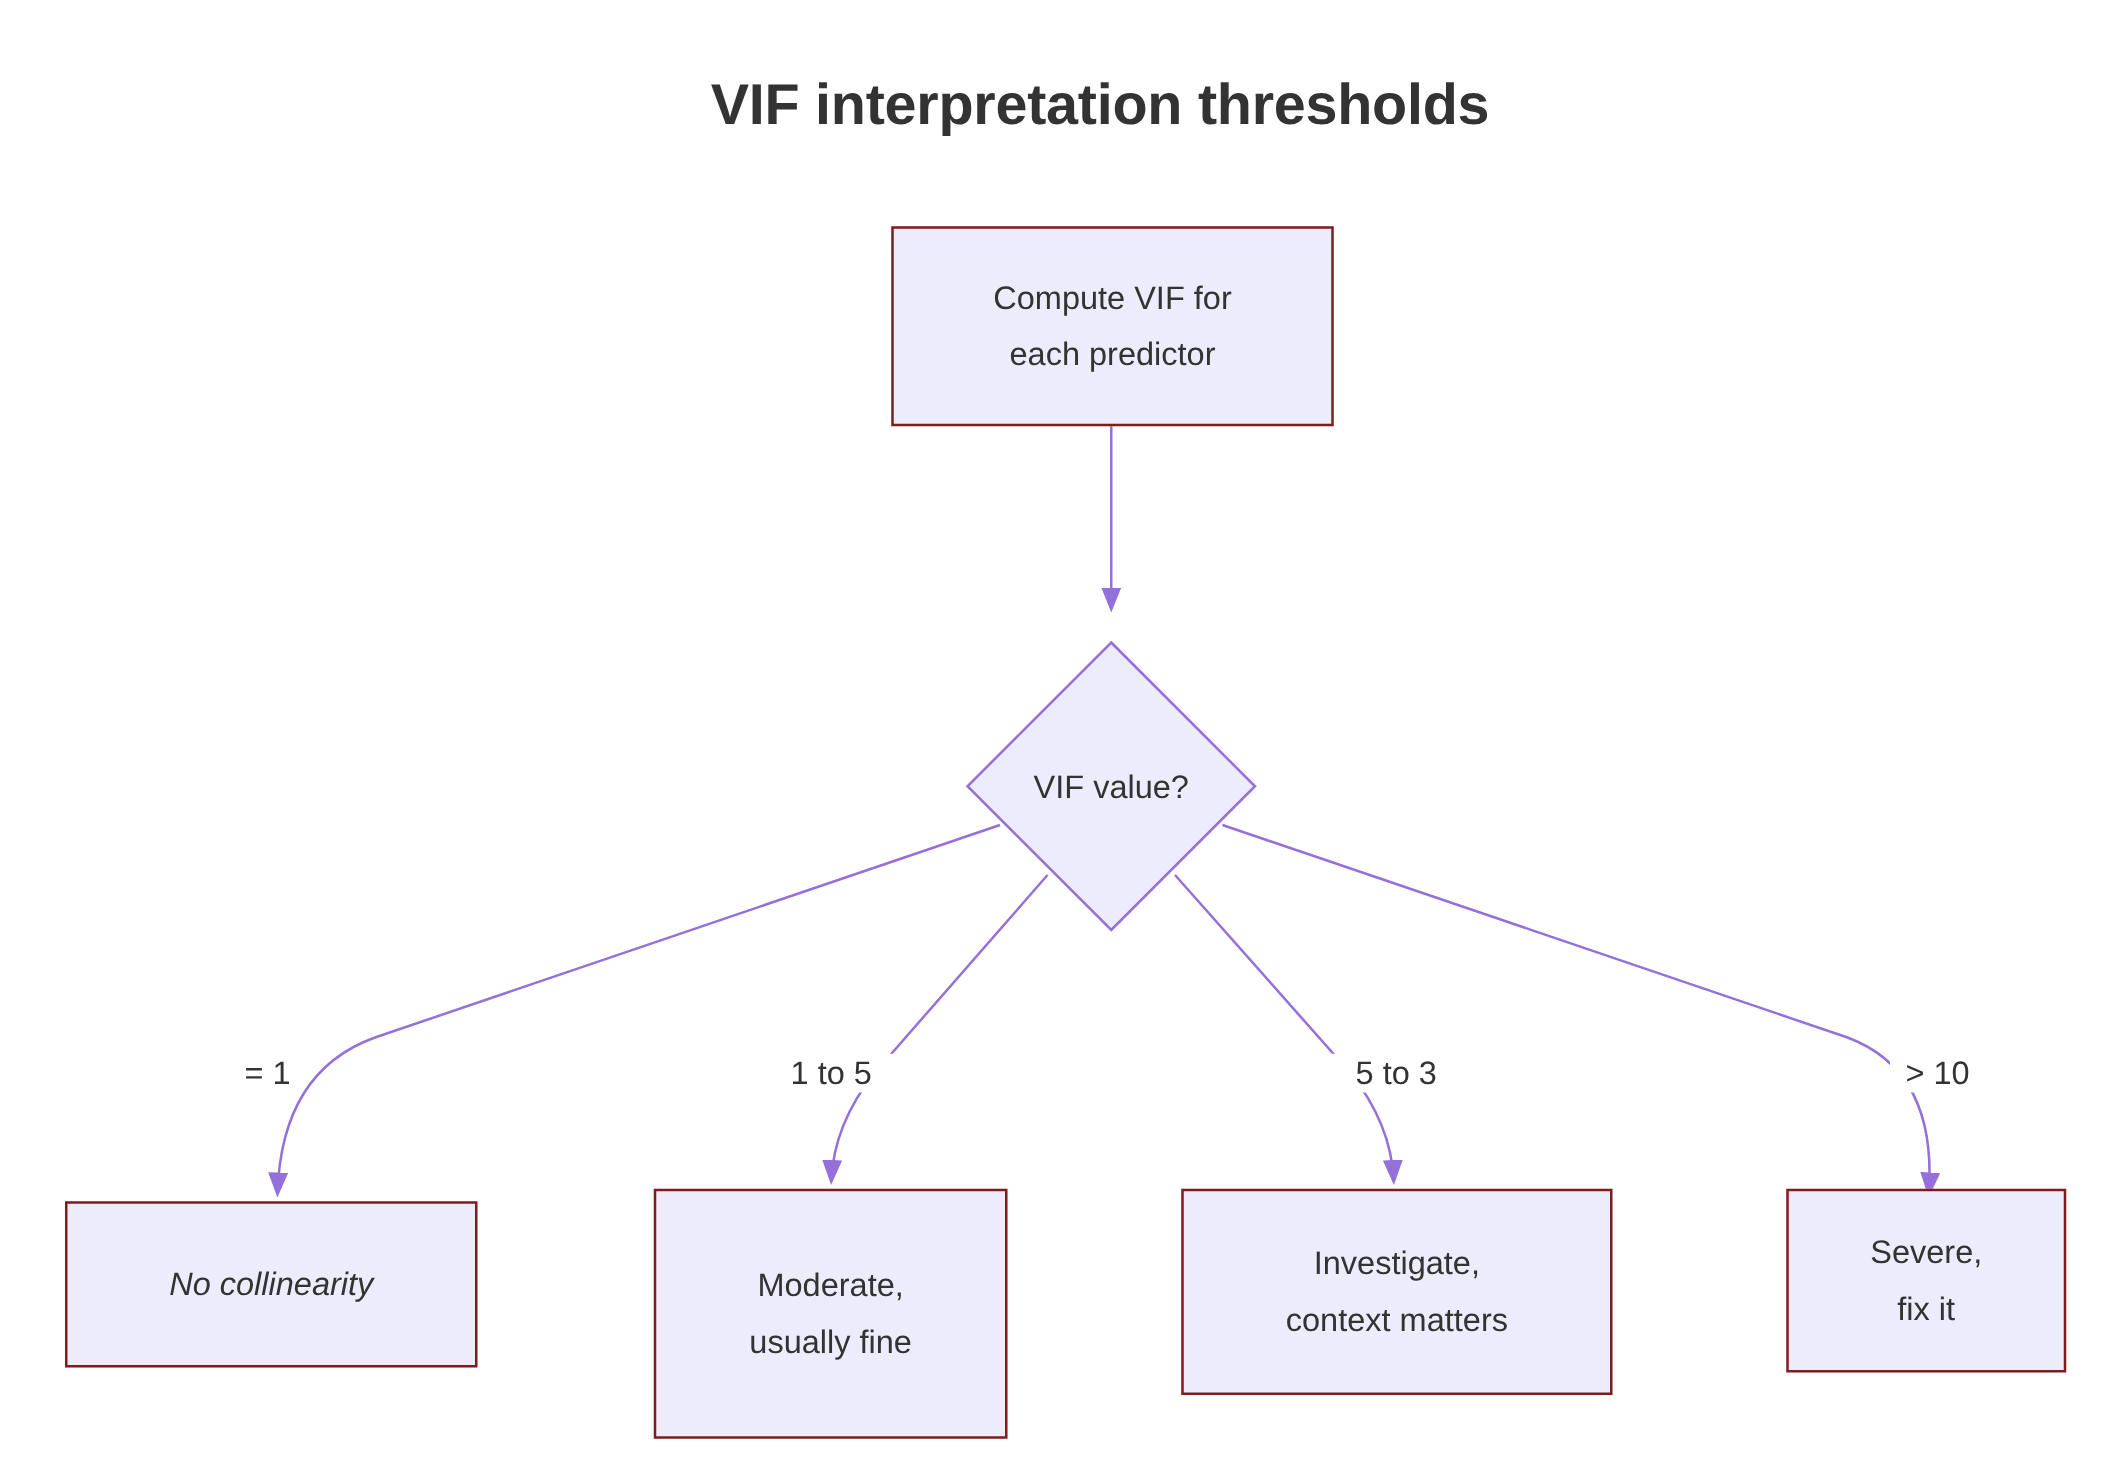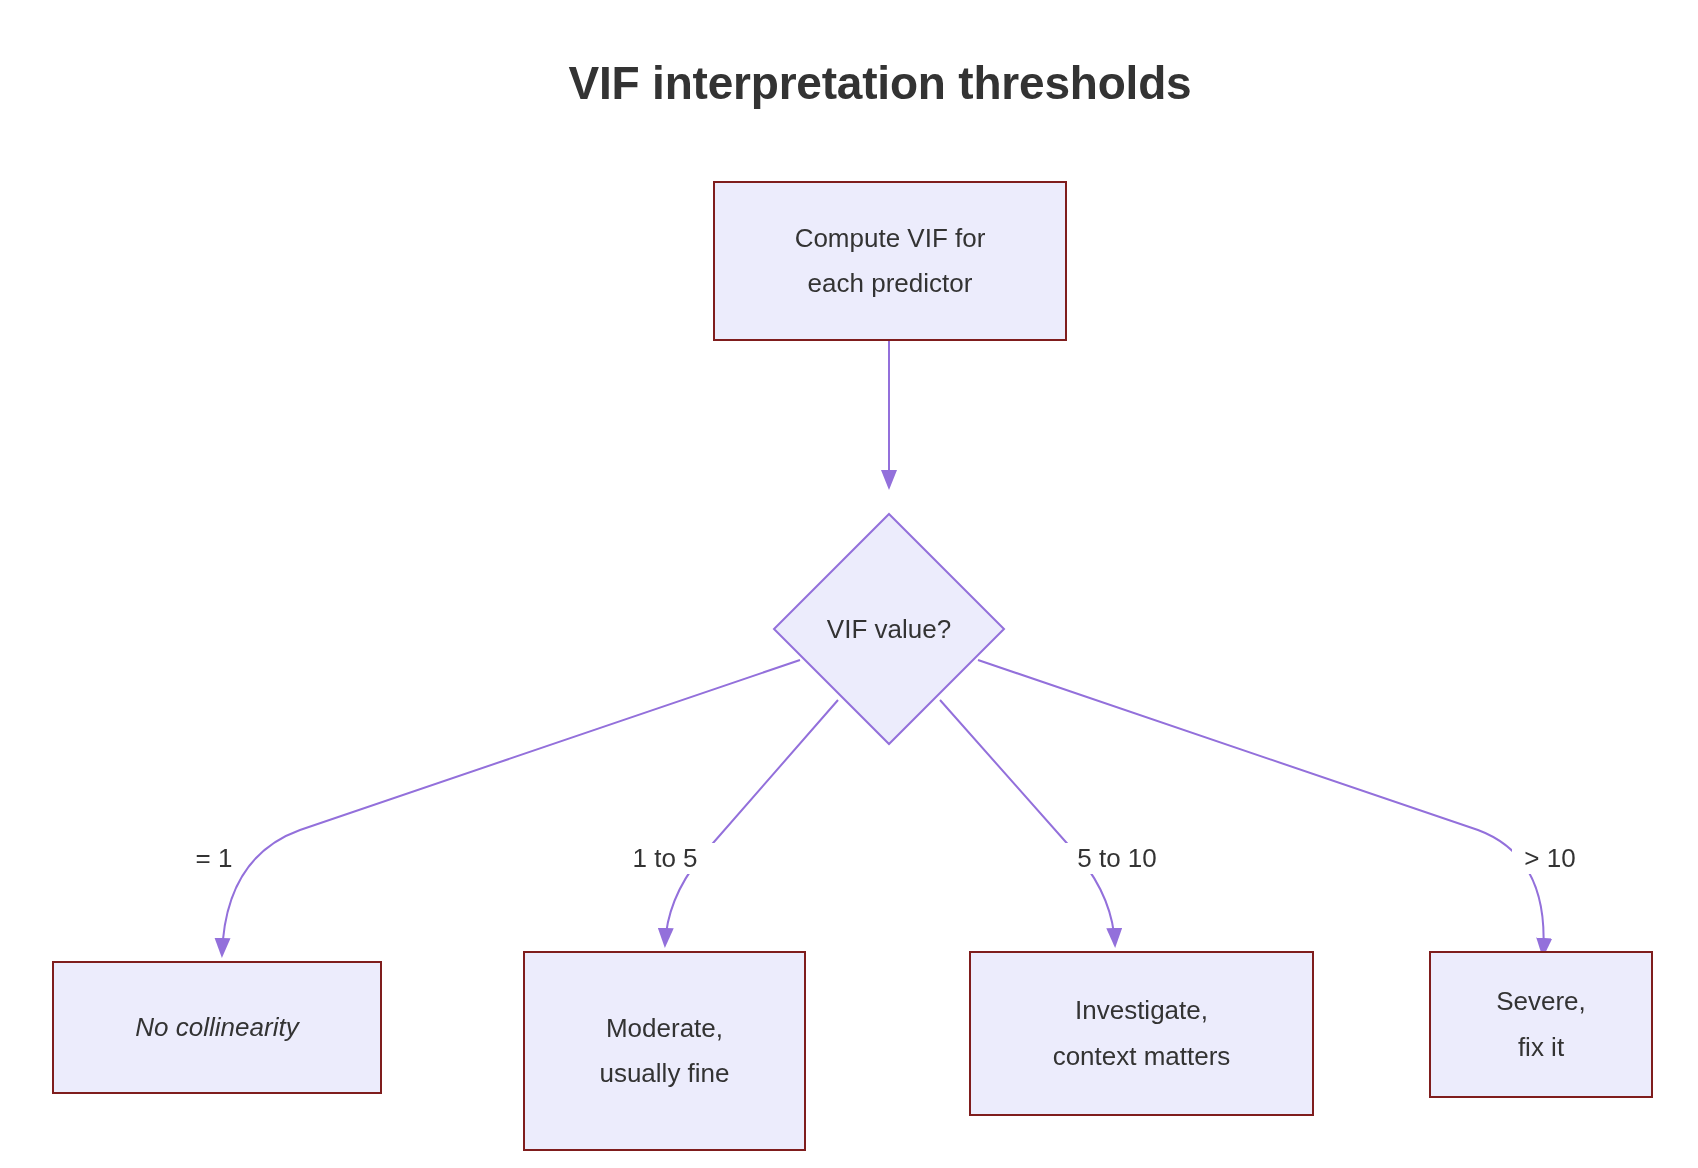--- a/index.html
+++ b/index.html
@@ -125,34 +125,34 @@
     <svg class="decision-shape" viewBox="0 0 234 234">
       <polygon points="117,2 232,117 117,232 2,117" fill="#ececfc" stroke="#9370db" stroke-width="2"></polygon>
     </svg>
     <div class="decision-label">VIF value?</div>
   </div>
 
   <div class="edge-label" style="left:186px; top:843px; width:56px;">= 1</div>
 
   <div class="edge-label" style="left:615px; top:843px; width:100px;">1 to 5</div>
 
-  <div class="edge-label" style="left:1062px; top:843px; width:110px;">5 to 10</div>
+  <div class="edge-label" style="left:1062px; top:843px; width:110px;">5 to 3</div>
 
   <div class="edge-label" style="left:1512px; top:843px; width:76px;">&gt; 10</div>
 
   <div class="node-box" style="left:52px; top:961px; width:330px; height:133px;font-style:italic;">
     <span class="node-text">No collinearity</span>
   </div>
 
   <div class="node-box" style="left:523px; top:951px; width:283px; height:200px;">
     <span class="node-text">Moderate,
 usually fine</span>
   </div>
 
-  <div class="node-box" style="left:945px; top:951px; width:345px; height:165px;margin-left:24px;">
+  <div class="node-box" style="left:945px; top:951px; width:345px; height:165px;">
     <span class="node-text">Investigate,
 context matters</span>
   </div>
 
   <div class="node-box" style="left:1429px; top:951px; width:224px; height:147px;">
     <span class="node-text">Severe,
 fix it</span>
   </div>
 
 </div>

